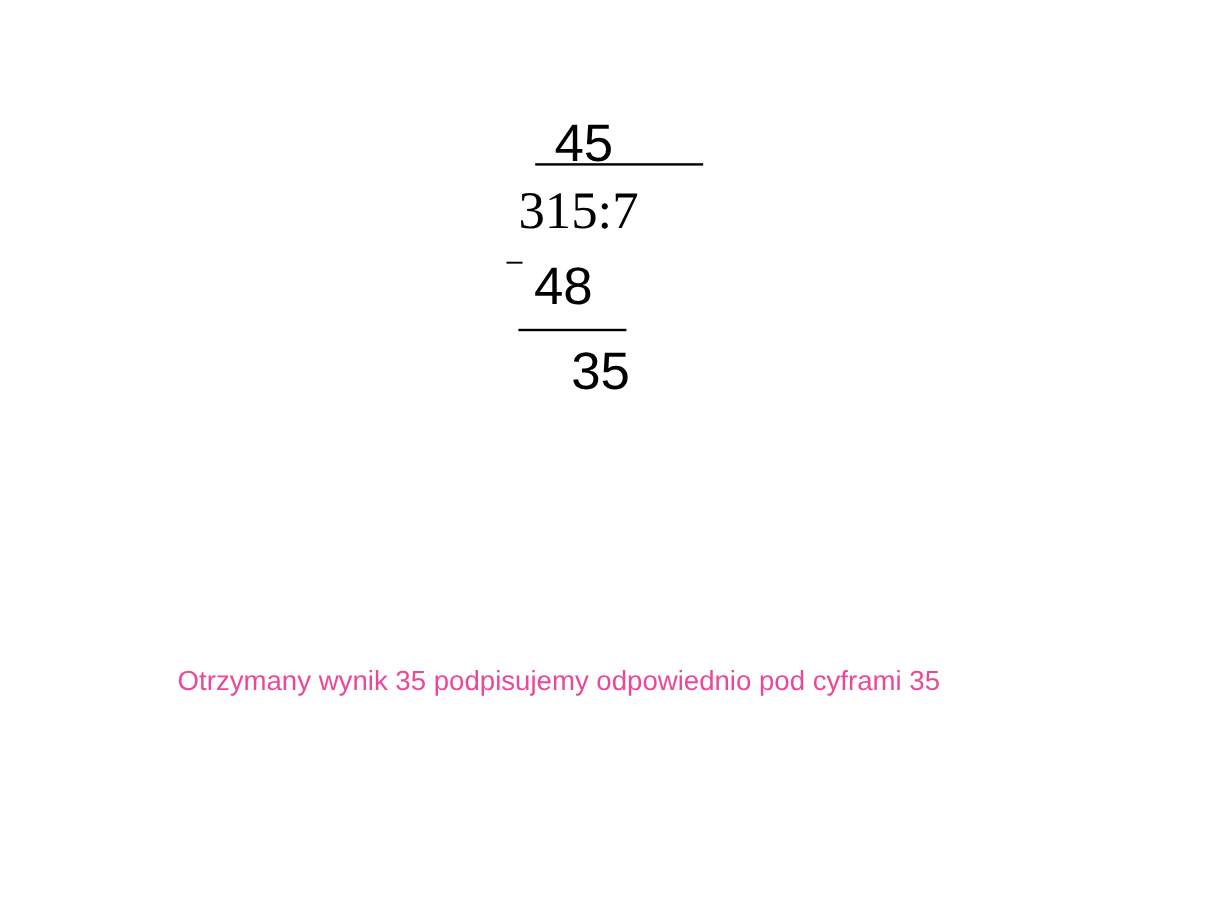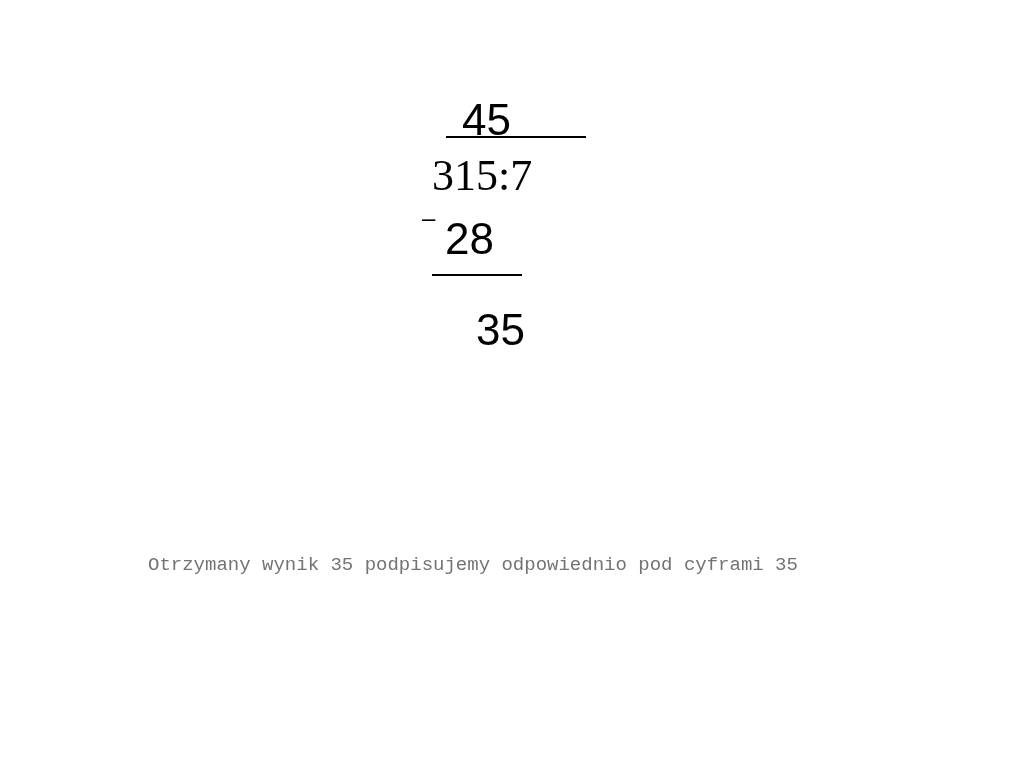--- a/index.html
+++ b/index.html
@@ -78,51 +78,49 @@
     top: 204px;
     width: 90px;
     height: 2px;
     background: #000;
   }
 
   
   .remainder {
     left: 76px;
     top: 218px;
-    margin-top: 20px;
   }
 
   
   .caption {
     position: absolute;
     left: 148px;
     top: 553px;
-    font-size: 19px;
+    font-size: 23px;
     line-height: 1.3;
-    color: #737373;
+    color: #ec4899;
     white-space: pre;
-    font-family: Liberation Mono, monospace;
   }
 </style>
 </head>
 <body>
 
 <div class="slide">
 
   <div class="division">
 
     <div class="row quotient">45</div>
 
     <div class="quotient-rule"></div>
 
     <div class="row dividend">315:7</div>
 
     <div class="minus-sign">–</div>
 
-    <div class="row subtrahend">28</div>
+    <div class="row subtrahend">48</div>
 
     <div class="subtrahend-rule"></div>
 
     <div class="row remainder">35</div>
 
   </div>
 
   <div class="caption">Otrzymany wynik 35 podpisujemy odpowiednio pod cyframi 35</div>
 
 </div>

